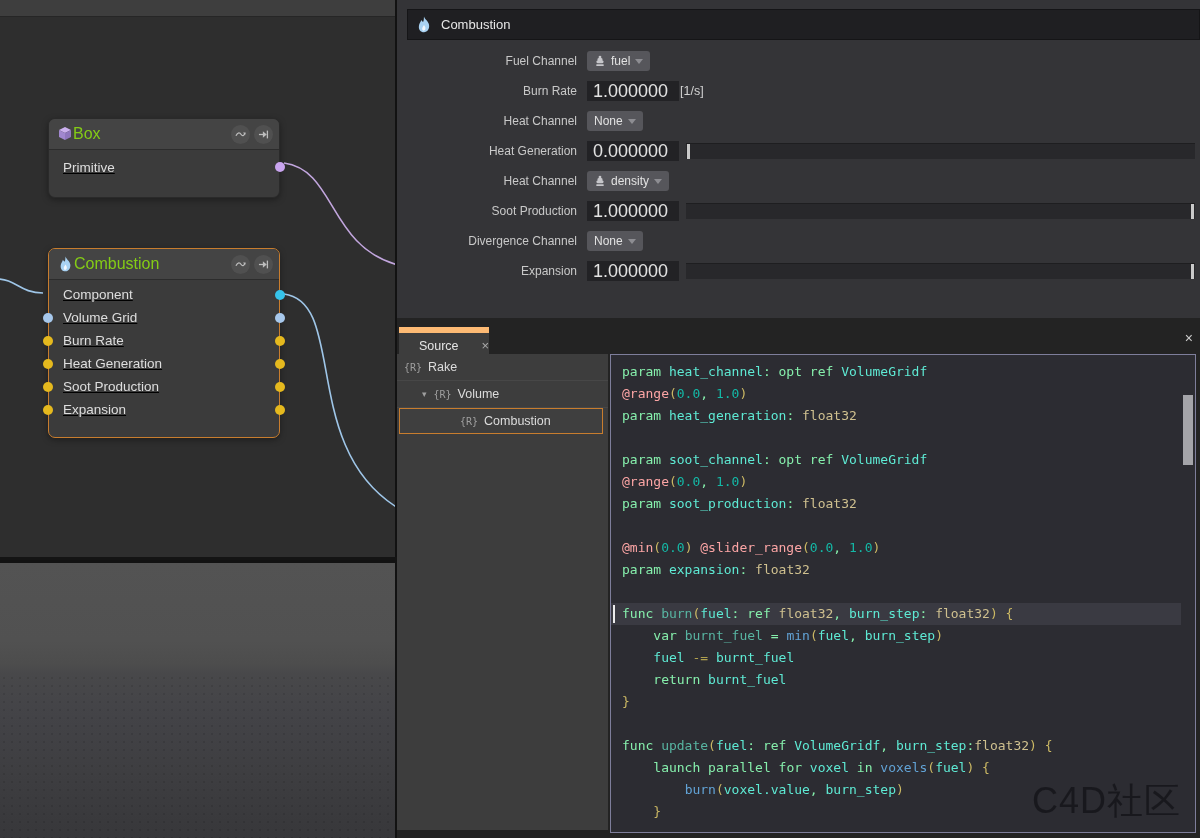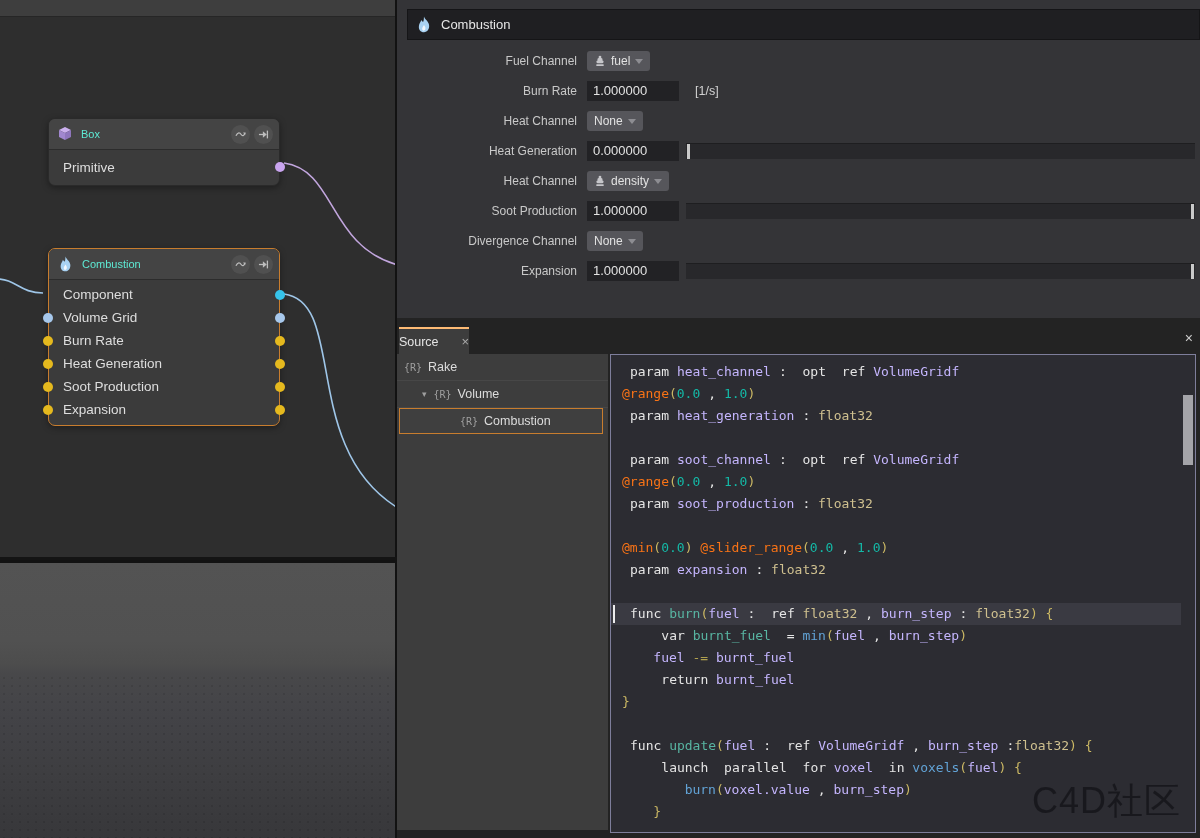--- a/index.html
+++ b/index.html
@@ -10,24 +10,24 @@
   
   #node-editor{left:0;top:0;width:395px;height:557px;background:#2e2e2e;overflow:hidden;border-right:2px solid #121212;}
   #ne-topstrip{left:0;top:0;width:100%;height:16px;background:#3e3e3e;border-bottom:1px solid #262626;}
   #wires{left:0;top:0;width:395px;height:557px;}
 
   .node{position:absolute;width:230px;background:#3b3b3b;border:1px solid #2a2a2a;border-radius:7px;
         box-shadow:0 2px 6px rgba(0,0,0,.35);}
   .node.selected{border:1px solid #c87d2e;}
   .node-header{display:flex;align-items:center;height:30px;background:#444;border-radius:6px 6px 0 0;
                border-bottom:1px solid #2c2c2c;padding:0 6px 0 8px;}
-  .node-title{flex:1;color:#5eead4;font-size:11px;margin-left:8px;}
+  .node-title{flex:1;color:#84cc16;font-size:16px;margin-left:0;}
   .nbtn{width:19px;height:19px;border-radius:50%;background:#505050;display:flex;align-items:center;
         justify-content:center;margin-left:4px;}
-  .node-body{padding:3px 0 4px 0;}
+  .node-body{padding:3px 0 16px 0;text-decoration:underline;}
   .nrow{position:relative;display:flex;align-items:center;color:#dedede;font-size:13.5px;padding-left:14px;}
   .nrow.h28{height:28px;} .nrow.h23{height:23px;}
   .port{position:absolute;width:10px;height:10px;border-radius:50%;top:50%;margin-top:-5px;}
   .pin{left:-6px;} .pout{right:-6px;}
   .c-green{background:#43d06f;} .c-lav{background:#c9a4ef;} .c-blue{background:#a7c8ec;}
   .c-cyan{background:#36c3ea;} .c-yellow{background:#e5b91e;}
 
   
   #viewport{left:0;top:560px;width:395px;height:278px;
     background:linear-gradient(180deg,#535353 0%,#515151 28%,#4d4d4d 36%,#48484a 40%,#434347 55%,#3e3e41 75%,#37373a 100%);
@@ -40,53 +40,53 @@
 
   
   #props{left:0;top:0;width:803px;height:318px;background:#343437;}
   #props-header{left:10px;top:9px;right:0;height:29px;background:#1f1f22;display:flex;align-items:center;
                 border:1px solid #151517;}
   #props-title{color:#e6e6e6;font-size:13px;margin-left:8px;}
   #props-rows{left:0;top:46px;right:0;padding-left:34px;}
   .prow{display:flex;align-items:center;height:30px;}
   .plabel{width:146px;text-align:right;padding-right:10px;color:#c9c9c9;font-size:12px;flex:none;}
   .pctrls{flex:1;display:flex;align-items:center;padding-right:5px;min-width:0;}
-  .numfield{width:86px;height:20px;background:#222225;color:#e2e2e2;font-size:13px;line-height:20px;
+  .numfield{width:86px;height:20px;background:#222225;color:#e2e2e2;font-size:18px;line-height:20px;
             padding-left:6px;flex:none;}
-  .unit{color:#d2d2d2;font-size:12.5px;margin-left:16px;}
+  .unit{color:#d2d2d2;font-size:12.5px;margin-left:1px;}
   .dropdown{display:inline-flex;align-items:center;height:20px;background:#56565b;border-radius:3px;
             padding:0 7px;color:#e2e2e2;font-size:12px;gap:5px;}
   .dd-arrow{width:0;height:0;border:4px solid transparent;border-top:5px solid #8d8d92;margin-top:4px;}
   .slider{flex:1;height:15px;background:#28282b;border-top:1px solid #1e1e20;margin-left:7px;position:relative;}
   .slider-handle{position:absolute;top:0;bottom:0;width:3px;background:#cacaca;}
   .hl{left:1px;} .hr{right:1px;}
   .chan-ico{flex:none;}
 
   
   #source{left:0;top:318px;width:803px;height:520px;background:#232323;}
-  #tab{left:2px;top:9px;width:70px;height:25px;background:#3d3d3d;border-top:2px solid #fdba74;
-       display:flex;align-items:center;justify-content:center;gap:23px;color:#e4e4e4;font-size:12.5px;}
+  #tab{left:2px;top:9px;width:70px;height:25px;background:#3d3d3d;border-top:6px solid #fdba74;
+       display:flex;align-items:center;justify-content:center;gap:23px;color:#e4e4e4;font-size:12.5px;padding-left:20px;}
   .x{color:#ababab;font-size:13px;line-height:1;}
   #panel-close{right:7px;top:13px;color:#cfcfcf;font-size:14px;line-height:1;}
   #tree{left:0;top:36px;width:211px;bottom:8px;background:#3d3d3d;}
   .trow{position:relative;height:26px;display:flex;align-items:center;color:#dcdcdc;font-size:12.5px;
         border-bottom:1px solid #474747;}
   .badge{font-family:"DejaVu Sans Mono",monospace;font-size:10px;color:#9f9f9f;margin-right:6px;}
   .expander{color:#9f9f9f;font-size:9px;margin-right:7px;}
   .trow.sel{border:1px solid #c87d2e;background:#3f3f3f;height:24px;margin:0 5px 0 2px;}
   #tree .d0{padding-left:7px;} #tree .d1{padding-left:25px;} #tree .d2 .badge{margin-left:60px;}
 
   
   #editor{left:213px;top:36px;width:584px;height:477px;background:#2c2c32;border:1px solid #7e7e9b;overflow:hidden;}
   #code{left:0;top:6px;right:14px;font-family:"DejaVu Sans Mono",monospace;font-size:13px;}
   .cl{position:relative;height:22px;line-height:22px;white-space:pre;padding-left:11px;}
   .cl.cur{background:#3a3a42;}
   .cl.cur::before{content:'';position:absolute;left:2px;top:2px;bottom:2px;width:2px;background:#ececec;}
-  .tk-k{color:#e5e5e5;margin-left:8px;} .tk-a{color:#f97316;} .tk-t{color:#cfc08f;} .tk-n{color:#14b8a6;}
-  .tk-b{color:#ccb964;} .tk-f{color:#58b5a2;} .tk-c{color:#62a3d6;} .tk-o{color:#b0a04e;} .tk-p{color:#c4b5fd;}
+  .tk-k{color:#86efac;} .tk-a{color:#fca5a5;} .tk-t{color:#cfc08f;} .tk-n{color:#14b8a6;}
+  .tk-b{color:#ccb964;} .tk-f{color:#58b5a2;} .tk-c{color:#62a3d6;} .tk-o{color:#b0a04e;} .tk-p{color:#5eead4;}
   #scroll-thumb{right:2px;top:40px;width:10px;height:70px;background:#a4a4a9;}
   #watermark{right:14px;bottom:6px;font-size:36px;color:rgba(10,10,12,.55);letter-spacing:1px;}
 </style>
 </head>
 <body>
 
 <div id="node-editor" class="abs">
   <div id="ne-topstrip" class="abs"></div>
 
   <svg id="wires" class="abs">

